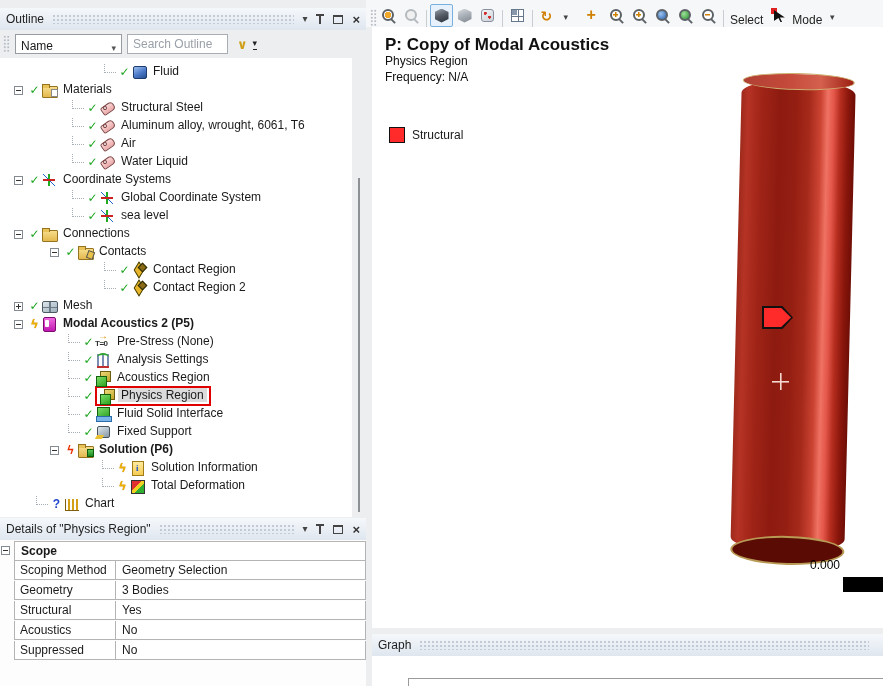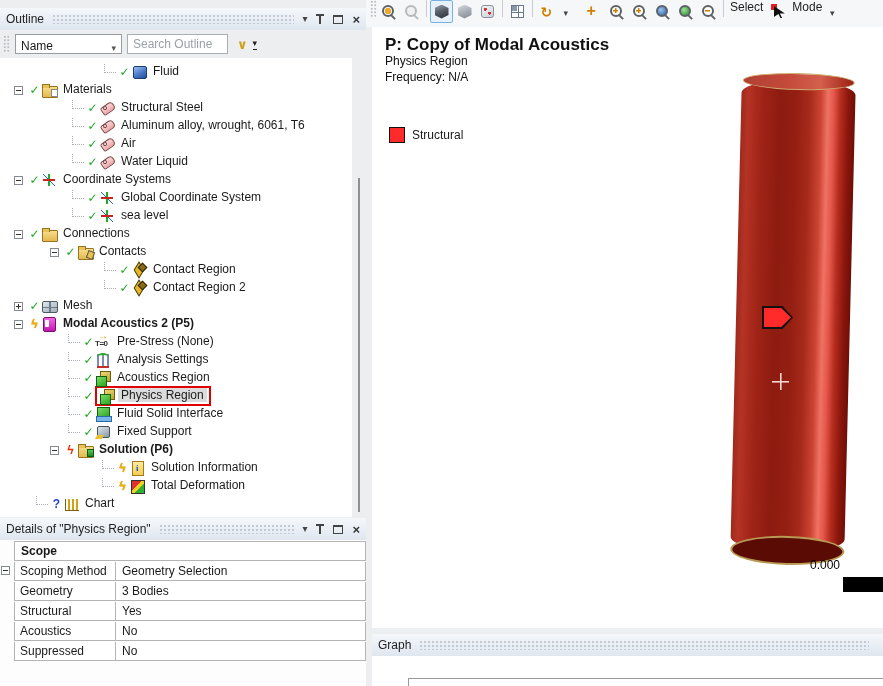--- a/index.html
+++ b/index.html
@@ -89,32 +89,32 @@
   .ic-info::before { content:""; position:absolute; left:3px; top:1px; width:10px; height:13px; background:linear-gradient(#ffeaa0,#f6cc52); border:1px solid #a07c14; }
   .ic-info::after { content:"i"; position:absolute; left:7px; top:3px; font-size:9px; font-weight:bold; color:#2255cc; font-family:"Liberation Serif",serif; }
   .ic-deform::before { content:""; position:absolute; left:2px; top:2px; width:12px; height:12px; border:1px solid #333;
     background:linear-gradient(135deg,#e03030 0 38%,#f0d020 38% 62%,#30b030 62% 100%); }
   .ic-chart::before { content:""; position:absolute; left:2px; top:3px; width:13px; height:11px; border-left:1px solid #806010; border-bottom:1px solid #806010;
     background:linear-gradient(90deg,transparent 0 2px,#d4a017 2px 4px,transparent 4px 6px,#d4a017 6px 8px,transparent 8px 10px,#d4a017 10px 12px,transparent 12px); }
 
   
   .dpanel { position:absolute; top:510px; left:0; width:366px; height:176px; background:#fdfdfd; }
   .dtable { position:absolute; top:23px; left:0; right:0; }
-  .drow { display:flex; height:20px; align-items:flex-end; }
+  .drow { display:flex; height:20px; align-items:flex-start; }
   .dgutter { flex:none; width:14px; position:relative; }
   .dgutter .expander { position:absolute; left:1px; top:5px; margin:0; }
   .dcells { flex:1; display:flex; border-left:1px solid #b4b4b4; border-bottom:1px solid #b4b4b4; border-right:1px solid #b4b4b4; background:#fff; }
   .drow:first-child .dcells { border-top:1px solid #b4b4b4; }
   .dkey { flex:none; width:101px; padding:2px 5px; border-right:1px solid #b4b4b4; }
   .dval { flex:1; padding:2px 6px; }
   .drow.group .dcells { font-weight:bold; padding:2px 6px; display:block; }
 
   
   .rightcol { position:absolute; left:366px; top:0; width:517px; height:686px; background:#eceef0; }
-  .vtoolbar { position:absolute; top:0; left:0; right:0; height:27px; background:#f6f7f8; display:flex; align-items:flex-start; padding-left:4px; gap:0; }
+  .vtoolbar { position:absolute; top:0; left:0; right:0; height:27px; background:#f6f7f8; display:flex; align-items:flex-end; padding-left:4px; gap:0; }
   .tsep { width:1px; height:17px; background:#c9cdd3; margin:0 3px; flex:none; }
   .tbtn { width:23px; height:23px; display:flex; align-items:center; justify-content:center; border:1px solid transparent; border-radius:2px; flex:none; }
   .tbtn.active { border-color:#7ab0e0; background:#e6f1fb; }
   .tlabel { font-size:12px; color:#222; margin:0 3px; flex:none; }
 
   .mag, .tbi { position:relative; width:14px; height:14px; }
   .mag::before { content:""; position:absolute; top:0; left:0; width:8px; height:8px; border:2px solid #5c6166; border-radius:50%; background:#fff; }
   .mag::after { content:""; position:absolute; width:6px; height:2px; background:#5c6166; transform:rotate(45deg); right:0; bottom:1px; }
   .tb-mag-back::before { background:radial-gradient(circle,#f0a828 60%,#fff 62%); }
   .tb-mag-next::before { border-color:#b4b9be; background:#f0f0f0; }

